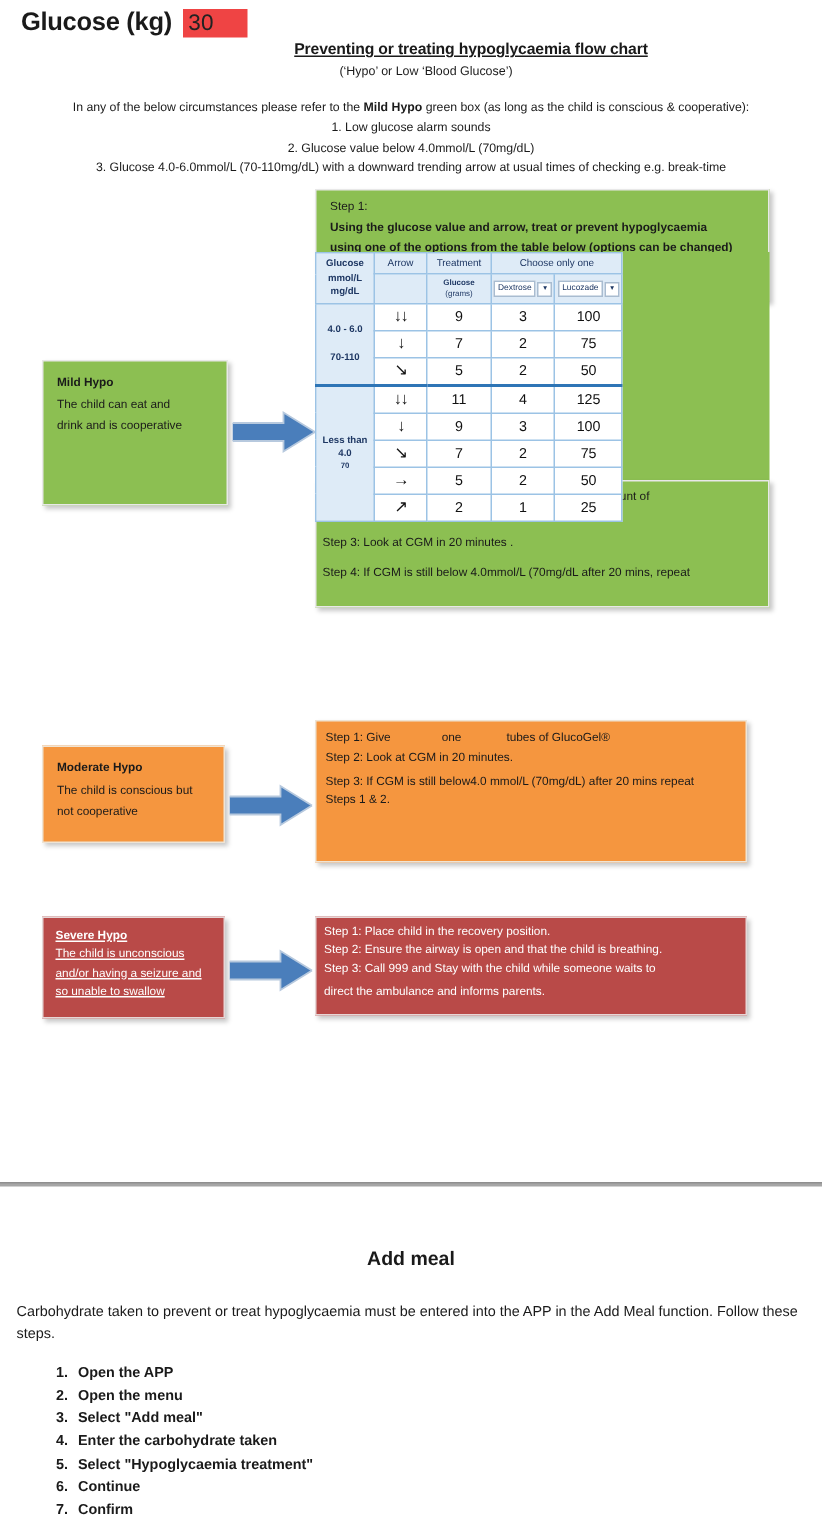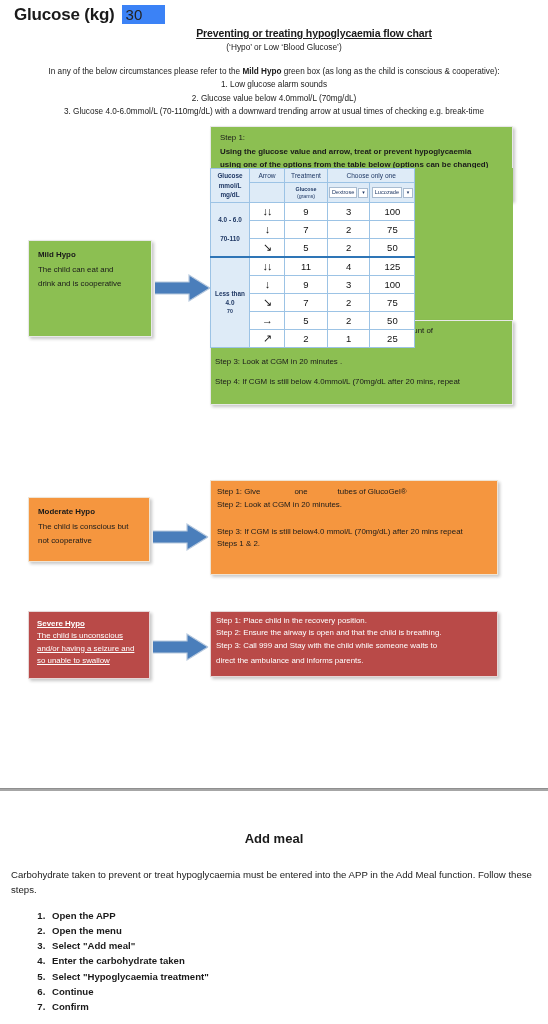--- a/index.html
+++ b/index.html
@@ -25,21 +25,21 @@
     align-items: baseline;
     gap: 7px;
   }
   .weight-label {
     font-size: 17px;
     font-weight: bold;
     letter-spacing: -0.2px;
   }
   .weight-value {
     font-size: 15px;
-    background: #3b82f6;
+    background: #ef4444;
     padding: 1px 5px 1px 4px;
     min-width: 34px;
     color: #222;
   }
 
   .doc-title {
     position: absolute;
     left: 0;
     right: 0;
     top: 27px;
@@ -418,21 +418,21 @@
   <polyline points="0,21 34,21 34,28 55,15" fill="none" stroke="#b7c9de" stroke-width="1.2"></polyline>
   <polyline points="0,9 34,9 34,2 55,15" fill="none" stroke="#b7c9de" stroke-width="1.2"></polyline>
 </svg>
 
 <div class="box orange" id="mod-panel"></div>
 <div id="mod-text">
   <div>
     <span>Step 1: Give</span><span class="sp1"></span><span class="amount">one</span><span class="sp2"></span><span>tubes of GlucoGel®</span>
   </div>
   <div>Step 2: Look at CGM in 20 minutes.</div>
-  <div style="margin-top:14px">Step 3: If CGM is still below4.0 mmol/L (70mg/dL) after 20 mins repeat</div>
+  <div style="margin-top:3px">Step 3: If CGM is still below4.0 mmol/L (70mg/dL) after 20 mins repeat</div>
   <div>Steps 1 &amp; 2.</div>
 </div>
 
 <div class="box red" id="sev-box">
   <div class="box-inner" style="line-height:1.55;padding:6px 8px">
     <span class="box-title">Severe Hypo</span>
     <span>The child is unconscious</span><br>
     <span>and/or having a seizure and</span><br>
     <span>so unable to swallow</span>
   </div>

